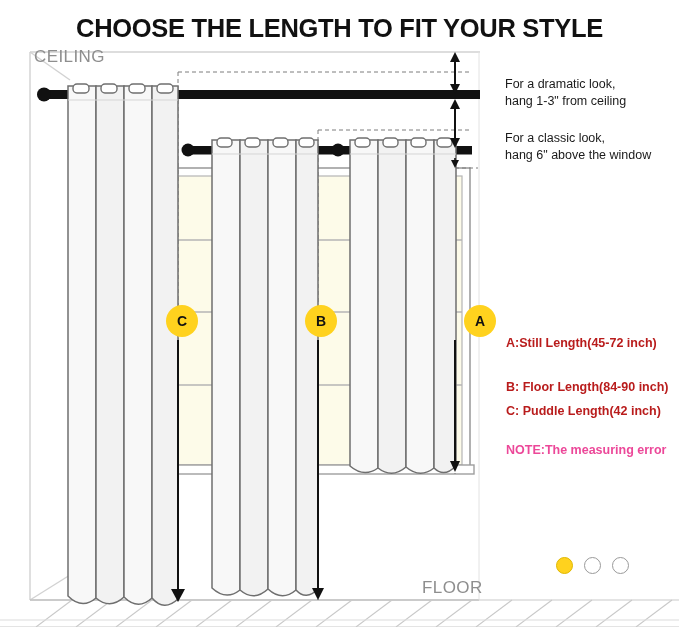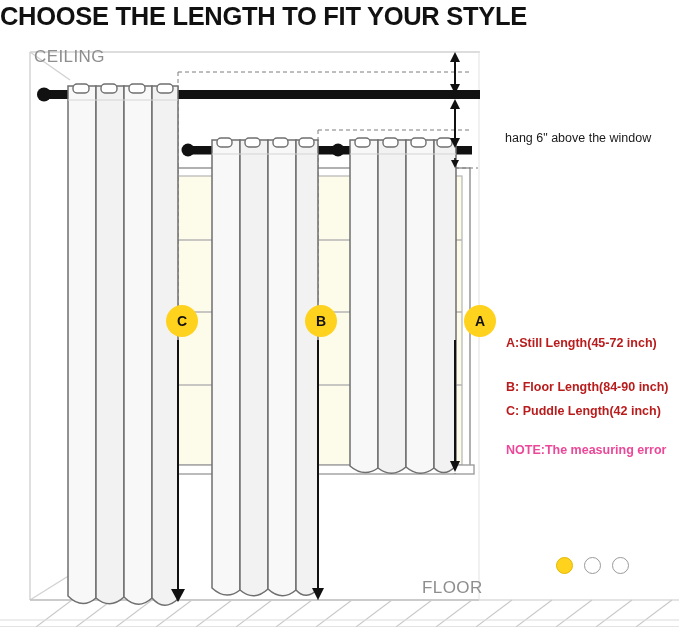--- a/index.html
+++ b/index.html
@@ -13,22 +13,22 @@
     font-family: "Liberation Sans", sans-serif;
     overflow: hidden;
   }
   #stage {
     position: relative;
     width: 679px; height: 627px;
     background: #ffffff;
   }
   .title {
     position: absolute;
-    top: 2px; left: 0; width: 679px;
-    text-align: left;
+    top: 14px; left: 0; width: 679px;
+    text-align: center;
     font-family: "Liberation Sans", sans-serif;
     font-weight: bold;
     font-size: 25.5px;
     letter-spacing: -0.3px;
     color: #111111;
     white-space: nowrap;
   }
   svg.scene {
     position: absolute;
     top: 0; left: 0;
@@ -253,22 +253,27 @@
     </g>
     <g>
       <circle cx="480" cy="321" r="16" fill="#ffd21e"></circle>
       <text class="badge-text" x="480" y="326" text-anchor="middle">A</text>
     </g>
   </svg>
 
   <div class="label-ceiling" style="left:34px; top:47px;">CEILING</div>
   <div class="label-floor" style="left:406px; top:578px;margin-left:16px;">FLOOR</div>
 
+  <div class="callout" style="left:505px; top:76px;">
+    <div>For a dramatic look,</div>
+    <div>hang 1-3" from ceiling</div>
+  </div>
 
   <div class="callout" style="left:505px; top:130px;">
+    <div>For a classic look,</div>
     <div>hang 6" above the window</div>
   </div>
 
   <div class="legend" style="left:506px; top:336px;">A:Still Length(45-72 inch)</div>
   <div class="legend" style="left:506px; top:380px;text-align:center;">B: Floor Length(84-90 inch)</div>
   <div class="legend" style="left:506px; top:404px;">C: Puddle Length(42 inch)</div>
 
   <div class="note" style="left:506px; top:442px;">
     <div>NOTE:The measuring error</div>
   </div>

